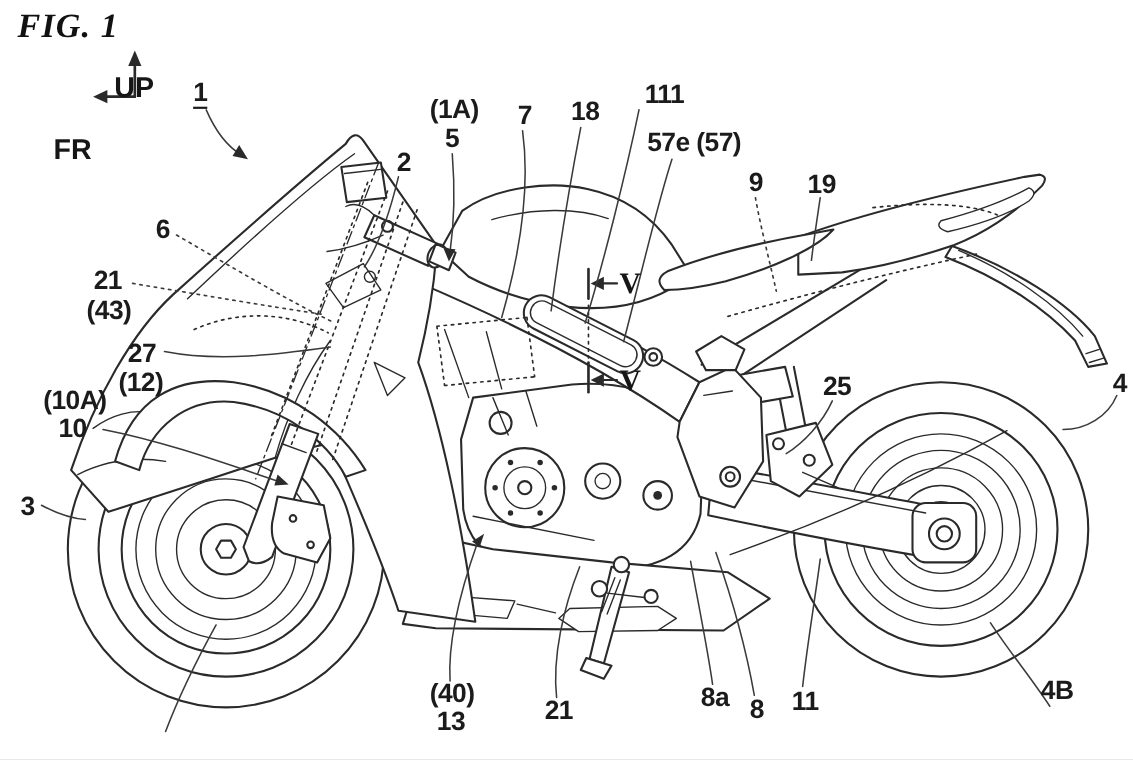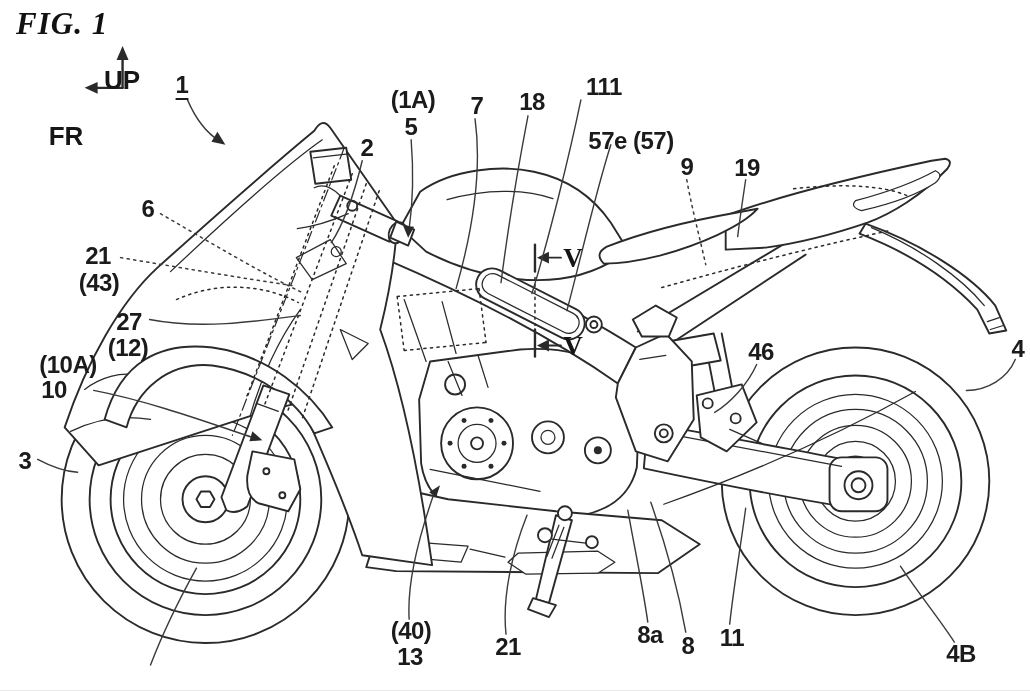--- a/index.html
+++ b/index.html
@@ -261,38 +261,38 @@
   <div class="axisl" style="left:122px;top:33px">UP</div>
   <div class="axisl" style="left:66px;top:89px">FR</div>
 
   <div class="ref ul" style="left:182px;top:85px">1</div>
   <div class="ref" style="left:413px;top:100px">(1A)</div>
   <div class="ref" style="left:411px;top:127px">5</div>
   <div class="ref" style="left:367px;top:148px">2</div>
   <div class="ref" style="left:477px;top:106px">7</div>
   <div class="ref" style="left:532px;top:102px">18</div>
   <div class="ref" style="left:604px;top:87px">111</div>
-  <div class="ref" style="left:631px;top:141px">57e (57)</div>
+  <div class="ref" style="left:631px;top:130px">57e (57)</div>
   <div class="ref" style="left:687px;top:167px">9</div>
   <div class="ref" style="left:747px;top:168px">19</div>
   <div class="ref" style="left:148px;top:209px">6</div>
   <div class="ref" style="left:98px;top:256px">21</div>
   <div class="ref" style="left:99px;top:283px">(43)</div>
   <div class="ref" style="left:129px;top:322px">27</div>
   <div class="ref" style="left:128px;top:348px">(12)</div>
   <div class="ref" style="left:68px;top:365px">(10A)</div>
-  <div class="ref" style="left:54px;top:390px">10</div>
+  <div class="ref" style="left:66px;top:390px">10</div>
   <div class="ref" style="left:25px;top:461px">3</div>
   <div class="ref" style="left:142px;top:712px">3B</div>
   <div class="ref" style="left:411px;top:631px">(40)</div>
   <div class="ref" style="left:410px;top:657px">13</div>
   <div class="ref" style="left:508px;top:647px">21</div>
   <div class="ref" style="left:650px;top:635px">8a</div>
   <div class="ref" style="left:688px;top:646px">8</div>
   <div class="ref" style="left:732px;top:638px">11</div>
-  <div class="ref" style="left:961px;top:654px">4B</div>
-  <div class="ref" style="left:761px;top:352px">46</div>
+  <div class="ref" style="left:961px;top:628px">4B</div>
+  <div class="ref" style="left:761px;top:352px">25</div>
   <div class="ref" style="left:1018px;top:349px">4</div>
 
   <div class="secv" style="left:573px;top:258px">V</div>
   <div class="secv" style="left:573px;top:346px">V</div>
 
 </div>
 
 </body></html>

